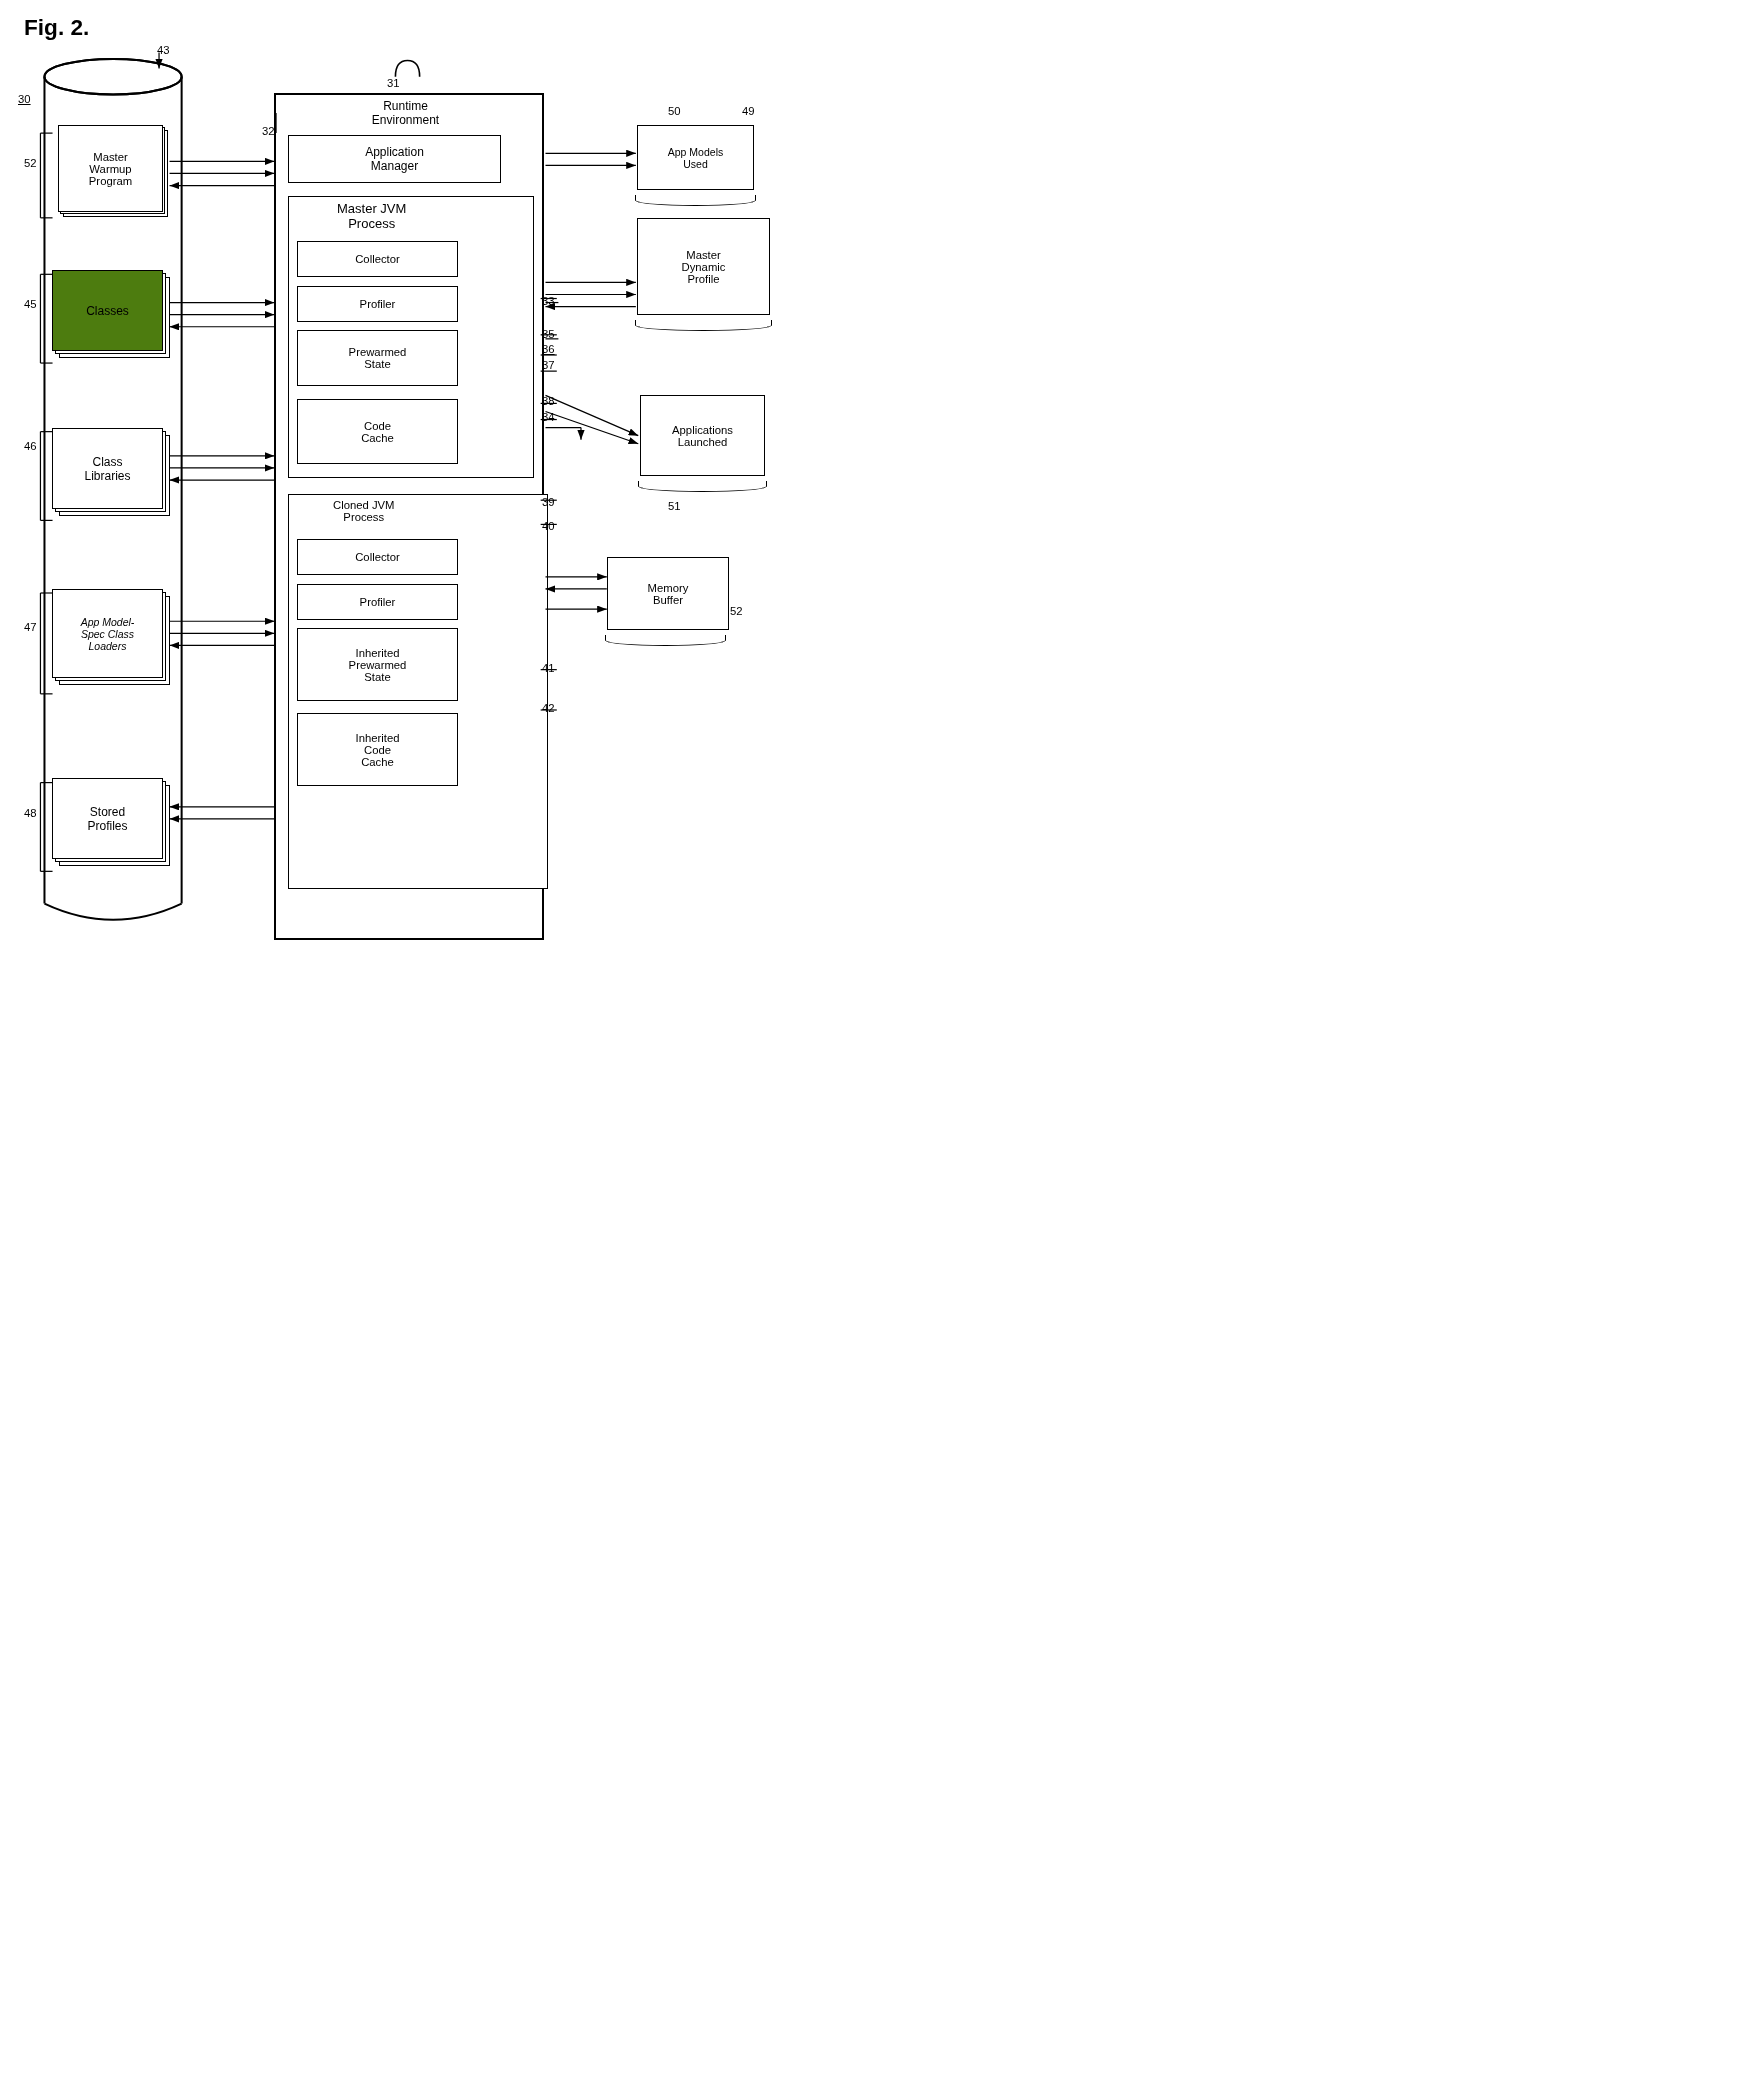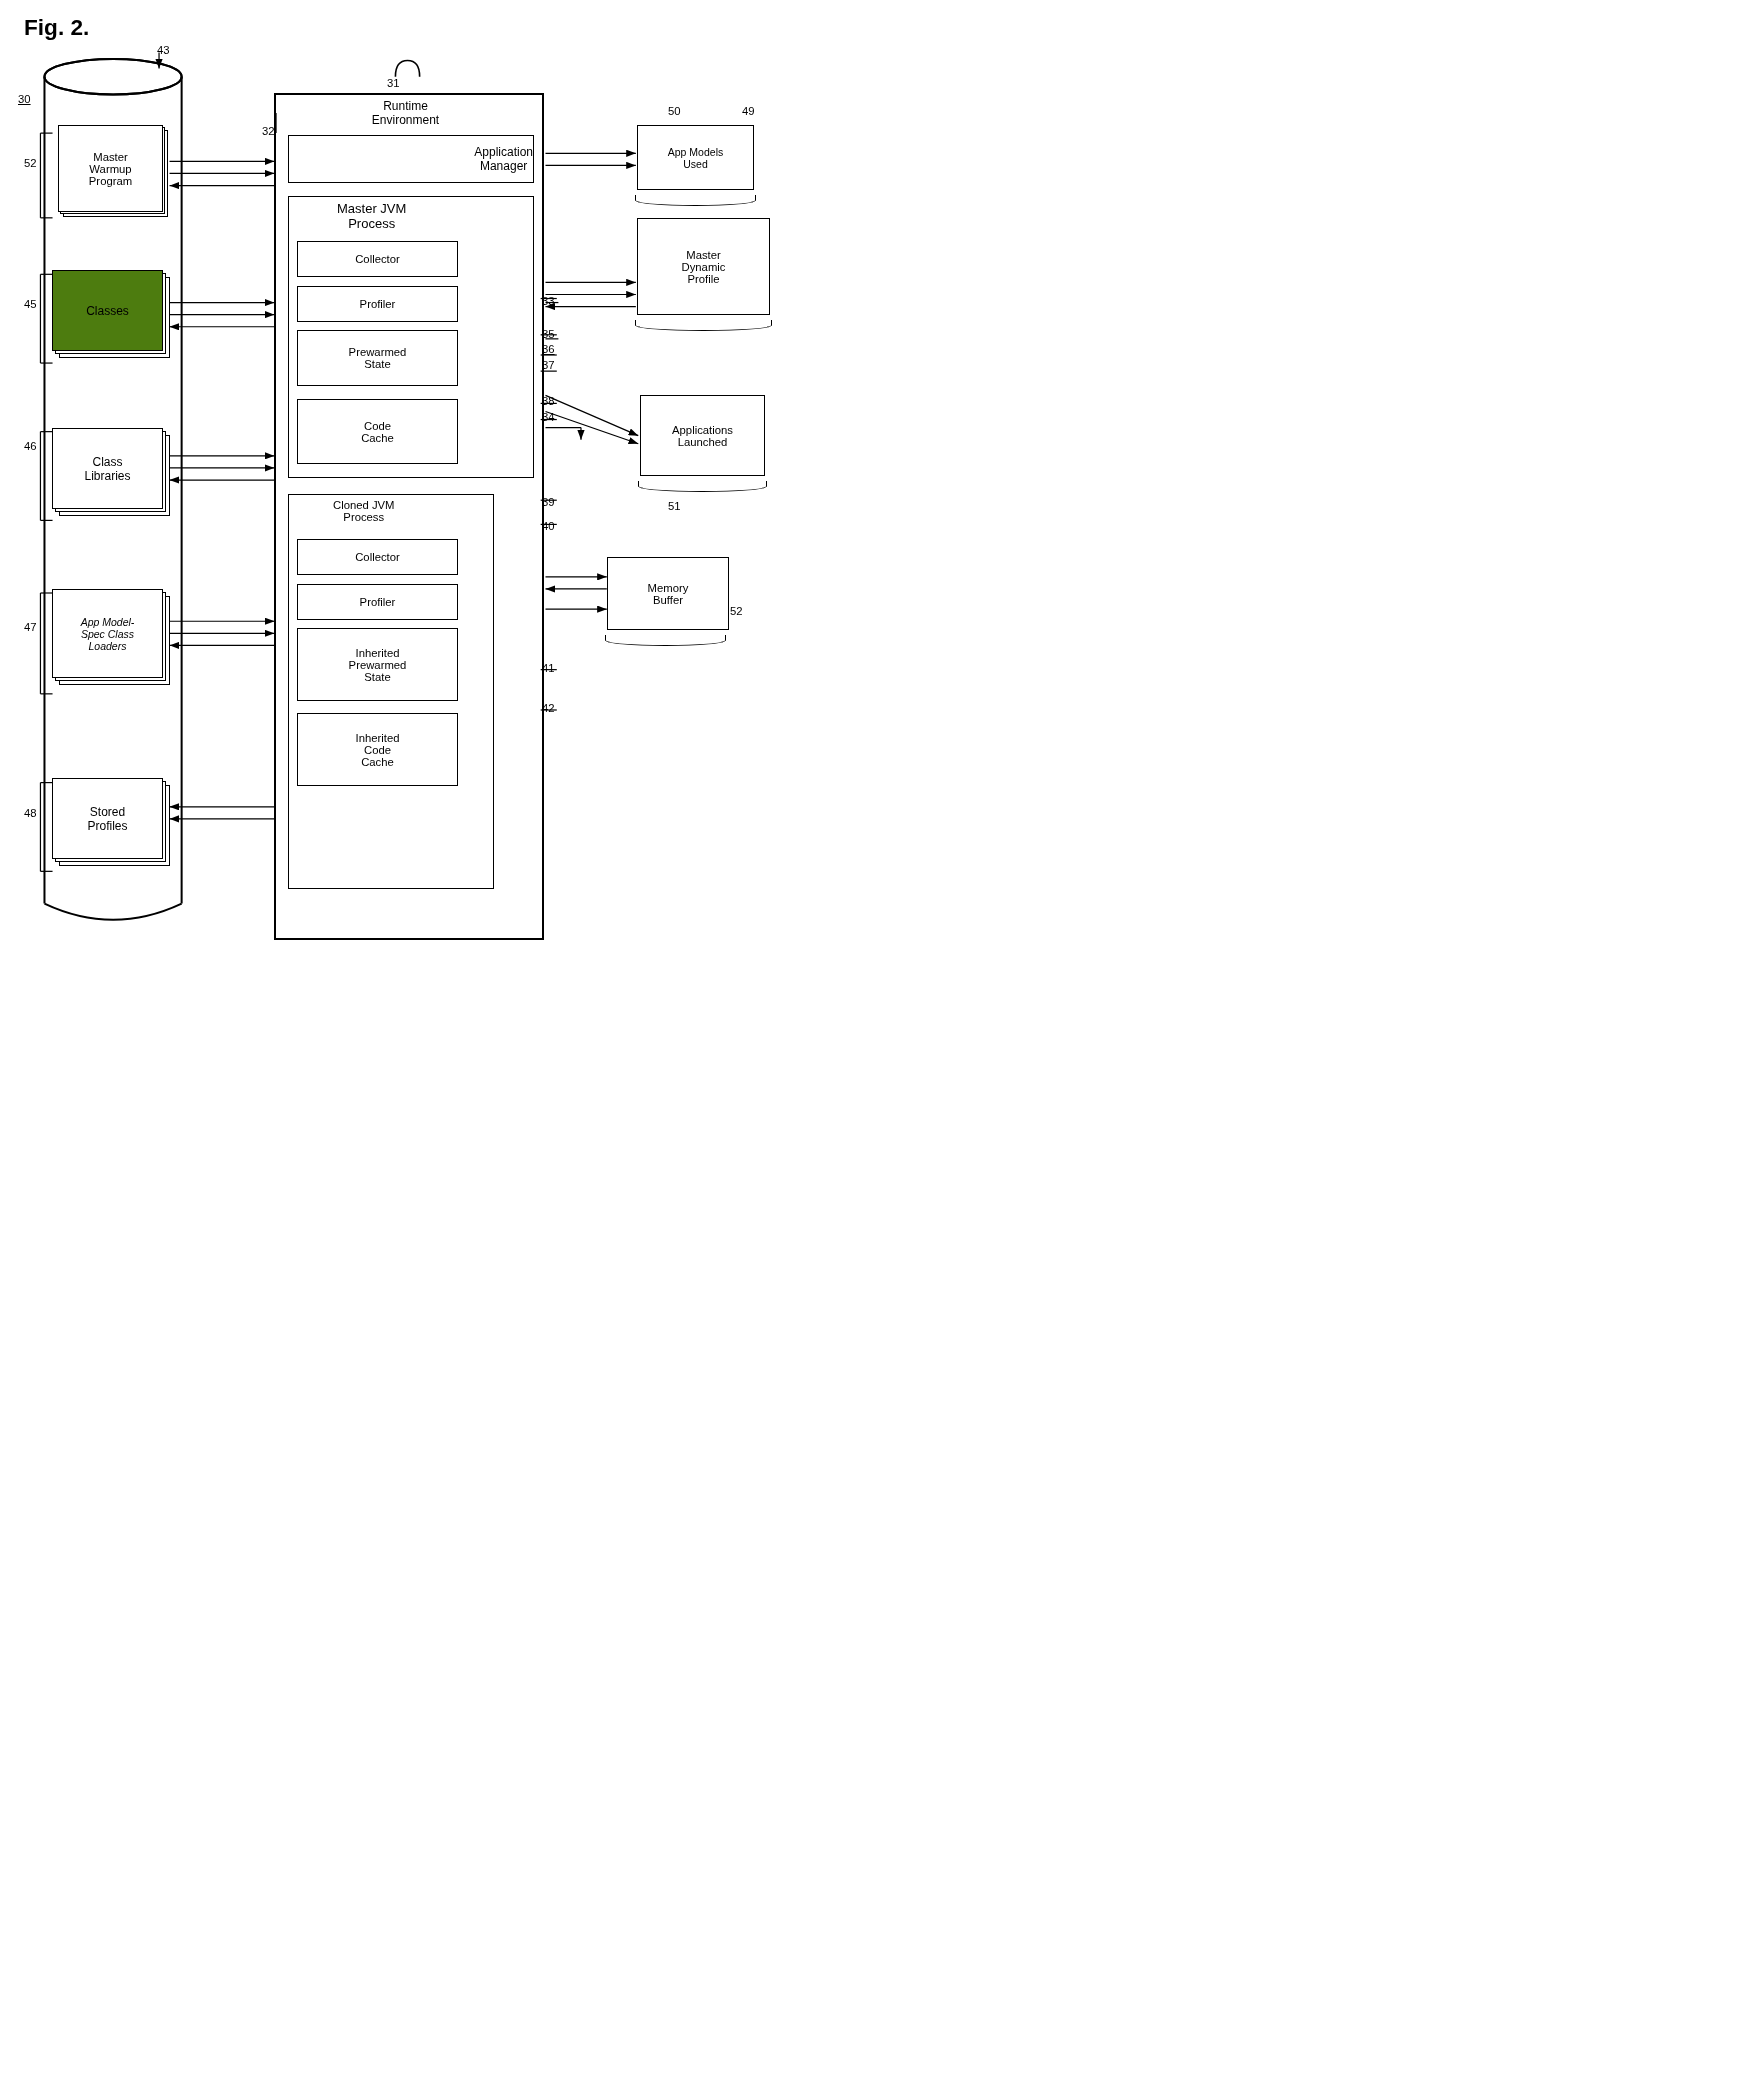--- a/index.html
+++ b/index.html
@@ -108,21 +108,21 @@
 
   <div class="num-label" style="top:807px;left:24px;">48</div>
 
   <div style="position:absolute;top:93px;left:274px;width:270px;height:847px;border:2px solid #000;background:#fff;">
 
     <div style="position:absolute;top:4px;left:65px;font-size:12px;text-align:center;width:129px;">
       <span style="white-space:pre-line;">Runtime
 Environment</span>
     </div>
 
-    <div style="position:absolute;top:40px;left:12px;width:246px;height:48px;border:1.6px solid #000;background:#fff;display:flex;align-items:center;justify-content:flex-end;font-size:12px;">
+    <div style="position:absolute;top:40px;left:12px;width:213px;height:48px;border:1.6px solid #000;background:#fff;display:flex;align-items:center;justify-content:center;font-size:12px;">
       <span style="white-space:pre-line;text-align:center;">Application
 Manager</span>
     </div>
 
     <div style="position:absolute;top:101px;left:12px;width:246px;height:282px;border:1.6px solid #000;background:#fff;">
       <div style="position:absolute;top:4px;left:48px;font-size:13px;text-align:center;">
         <span style="white-space:pre-line;">Master JVM
 Process</span>
       </div>
 
@@ -138,21 +138,21 @@
         <span style="white-space:pre-line;text-align:center;">Prewarmed
 State</span>
       </div>
 
       <div style="position:absolute;top:202px;left:8px;width:161px;height:65px;border:1.6px solid #000;background:#fff;display:flex;align-items:center;justify-content:center;font-size:11.3px;text-align:center;">
         <span style="white-space:pre-line;text-align:center;">Code
 Cache</span>
       </div>
     </div>
 
-    <div style="position:absolute;top:399px;left:12px;width:206px;height:395px;border:1.6px solid #000;background:#fff;">
+    <div style="position:absolute;top:399px;left:12px;width:260px;height:395px;border:1.6px solid #000;background:#fff;">
       <div style="position:absolute;top:4px;left:44px;font-size:11.3px;text-align:center;">
         <span style="white-space:pre-line;">Cloned JVM
 Process</span>
       </div>
 
       <div style="position:absolute;top:44px;left:8px;width:161px;height:36px;border:1.6px solid #000;background:#fff;display:flex;align-items:center;justify-content:center;font-size:11.3px;">
         <span>Collector</span>
       </div>
 
       <div style="position:absolute;top:89px;left:8px;width:161px;height:36px;border:1.6px solid #000;background:#fff;display:flex;align-items:center;justify-content:center;font-size:11.3px;">

